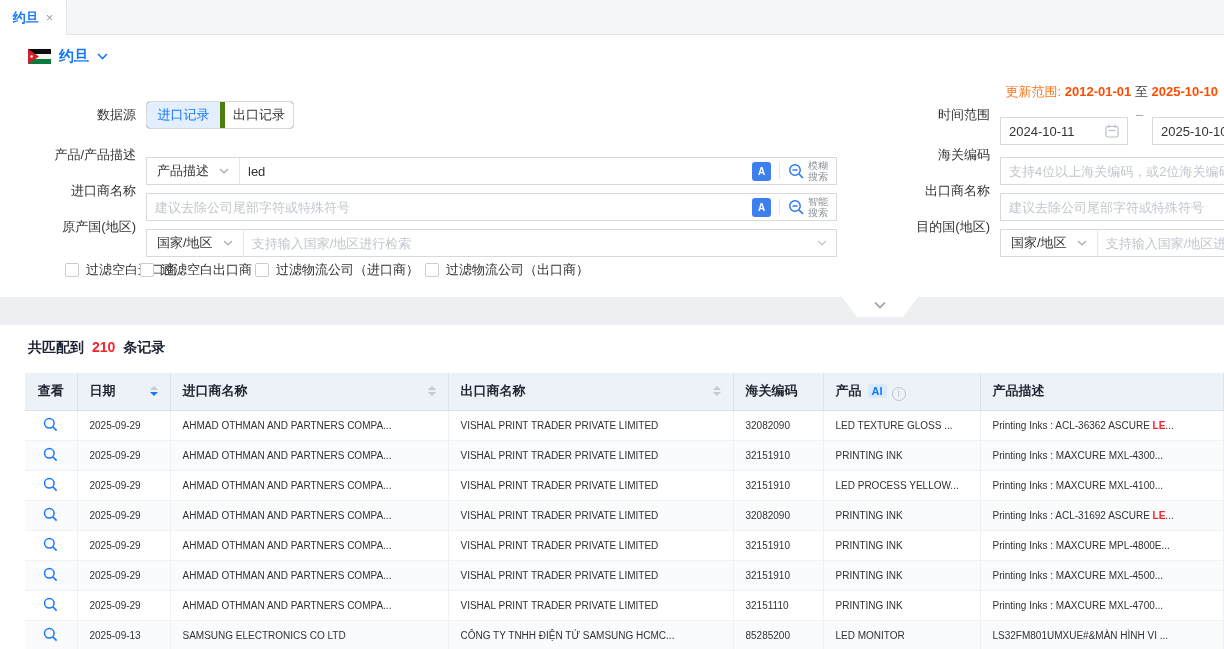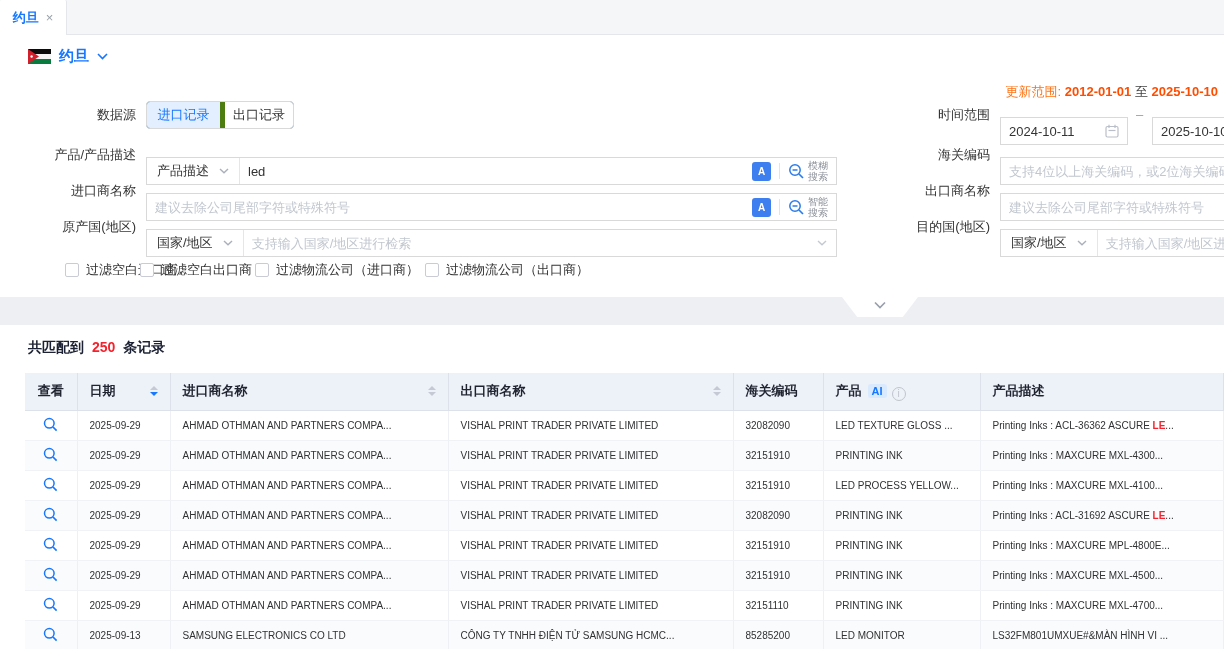--- a/index.html
+++ b/index.html
@@ -253,21 +253,21 @@
     <div class="notch">
       <svg width="14" height="9" viewBox="0 0 14 9" style="margin-top:4px">
         <polyline points="2,1.5 7,6.5 12,1.5" fill="none" stroke="#9aa0ac" stroke-width="1.7"></polyline>
       </svg>
     </div>
   </div>
 
   <div class="results">
     <div class="summary">
       <span>共匹配到</span>
-      <span class="cnt">250</span>
+      <span class="cnt">210</span>
       <span>条记录</span>
     </div>
 
     <table class="grid">
       <colgroup>
         <col style="width:52px">
           <col style="width:93px">
           <col style="width:278px">
         <col style="width:285px">
           <col style="width:90px">

